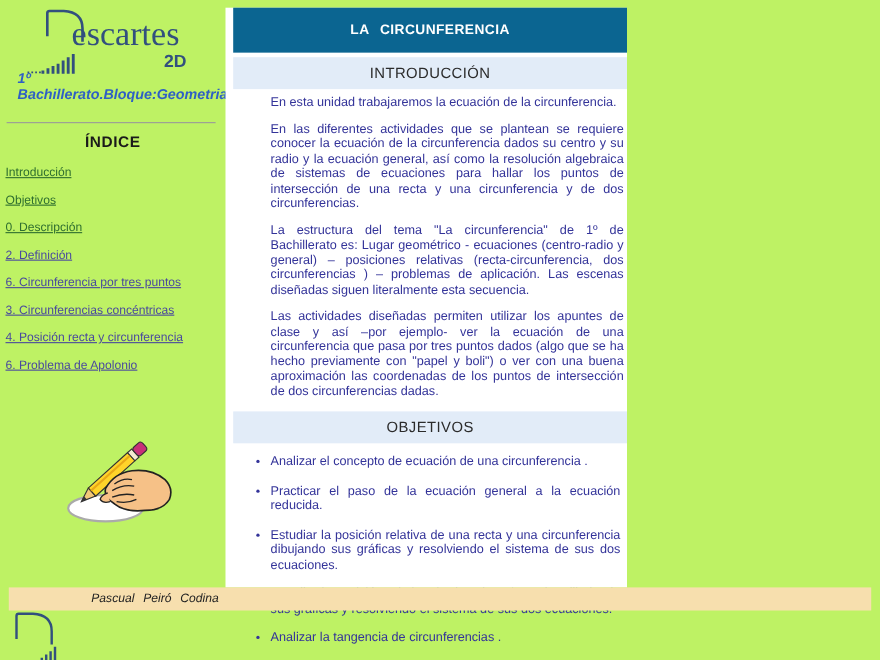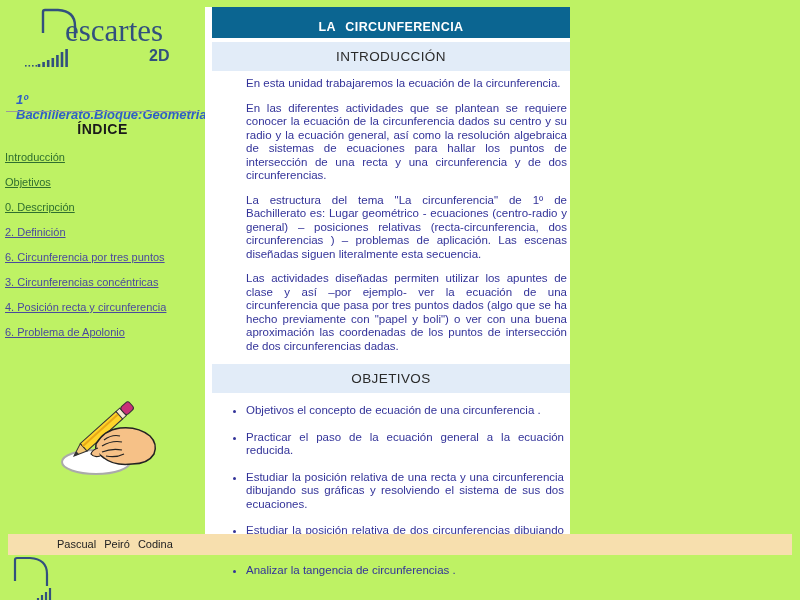--- a/index.html
+++ b/index.html
@@ -3,51 +3,51 @@
 <meta charset="utf-8">
 <style>
   * { margin:0; padding:0; box-sizing:border-box; }
   html,body { width:800px; height:600px; }
   body { font-family:"Liberation Sans", sans-serif; background:#FBF4D9; }
   .page { position:relative; width:800px; height:600px; background:#bef264; overflow:hidden; }
 
   
   .sidebar { position:absolute; left:0; top:0; width:205px; height:600px; }
   .logo-svg { position:absolute; left:8px; top:4px; }
-  .tagline { position:absolute; left:0; top:92px; width:205px; padding-left:16px;
+  .tagline { position:absolute; left:0; top:63px; width:205px; padding-left:16px;
              font-size:13px; font-weight:bold; font-style:italic; color:#2E5FC5; }
   .side-rule { position:absolute; left:6px; top:111px; width:190px; height:0;
                border-top:1px solid #9a9a9a; }
   .index-title { position:absolute; left:0; top:121px; width:205px; text-align:center;
                  font-size:14px; font-weight:bold; color:#1a1a1a; letter-spacing:0.5px; }
   .index-list { position:absolute; left:5px; top:147px; list-style:none; }
   .index-list li { margin-bottom:12px; height:13px; }
   .index-list a { font-size:11px; text-decoration:underline; white-space:nowrap; cursor:pointer; }
   .lnk-g { color:#2F6F2F; }
   .lnk-s { color:#4A4A9D; }
   .pencil-svg { position:absolute; left:58px; top:392px; }
 
   
   .main { position:absolute; left:205px; top:7px; width:365px; height:527px; background:#ffffff; }
   .main-inner { margin-left:7px; width:358px; }
-  .title-bar { height:31px; line-height:41px; background:#0B6591; color:#ffffff;
+  .title-bar { height:41px; line-height:41px; background:#0B6591; color:#ffffff;
                text-align:center; font-size:12.5px; font-weight:bold; word-spacing:6px;
                letter-spacing:0.4px; }
   .band-gap { height:4px; background:#ffffff; }
   .section-band { height:29px; line-height:29px; background:#E2ECF8; text-align:center;
                   font-size:13.5px; color:#2b2b2b; letter-spacing:0.4px; }
   .body-text { padding:6px 3px 0 2px; color:#333399; font-size:11.5px; line-height:13.5px;margin-left:32px; }
   .body-text p { text-align:justify; margin-bottom:11px; }
   .objectives-list { margin:11px 2px 0 0; padding-left:34px; color:#333399;
                      font-size:11.5px; line-height:13.5px; }
   .objectives-list li { margin-bottom:13px; text-align:justify; padding-right:4px; }
 
   
   .footer-bar { position:absolute; left:8px; right:8px; top:534px; height:21px; background:#F7DFAE; }
-  .footer-author { margin-left:49px; line-height:21px; font-size:11px; 
+  .footer-author { margin-left:75px; line-height:21px; font-size:11px; font-style:italic;
                    color:#222222; word-spacing:5px; }
   .logo-bottom-svg { position:absolute; left:12px; top:556px; }
 
   .serif-logo { font-family:"Liberation Serif", serif; }
 </style>
 </head>
 <body>
 
 <div class="page">
 
@@ -114,21 +114,21 @@
       <div class="body-text">
         <p>En esta unidad trabajaremos la ecuación de la circunferencia.</p>
         <p>En las diferentes actividades que se plantean se requiere conocer la ecuación de la circunferencia dados su centro y su radio y la ecuación general, así como la resolución algebraica de sistemas de ecuaciones para hallar los puntos de intersección de una recta y una circunferencia y de dos circunferencias.</p>
         <p>La estructura del tema "La circunferencia" de 1º de Bachillerato es: Lugar geométrico - ecuaciones (centro-radio y general) – posiciones relativas (recta-circunferencia, dos circunferencias ) – problemas de aplicación. Las escenas diseñadas siguen literalmente esta secuencia.</p>
         <p>Las actividades diseñadas permiten utilizar los apuntes de clase y así –por ejemplo- ver la ecuación de una circunferencia que pasa por tres puntos dados (algo que se ha hecho previamente con "papel y boli") o ver con una buena aproximación las coordenadas de los puntos de intersección de dos circunferencias dadas.</p>
       </div>
 
       <div class="section-band">OBJETIVOS</div>
 
       <ul class="objectives-list">
-        <li>Objetivos el concepto de ecuación de una circunferencia .</li>
+        <li>Analizar el concepto de ecuación de una circunferencia .</li>
         <li>Practicar el paso de la ecuación general a la ecuación reducida.</li>
         <li>Estudiar la posición relativa de una recta y una circunferencia dibujando sus gráficas y resolviendo el sistema de sus dos ecuaciones.</li>
         <li>Estudiar la posición relativa de dos circunferencias dibujando sus gráficas y resolviendo el sistema de sus dos ecuaciones.</li>
         <li>Analizar la tangencia de circunferencias .</li>
       </ul>
     </div>
   </div>
 
   <div class="footer-bar">
     <div class="footer-author">Pascual Peiró Codina</div>

